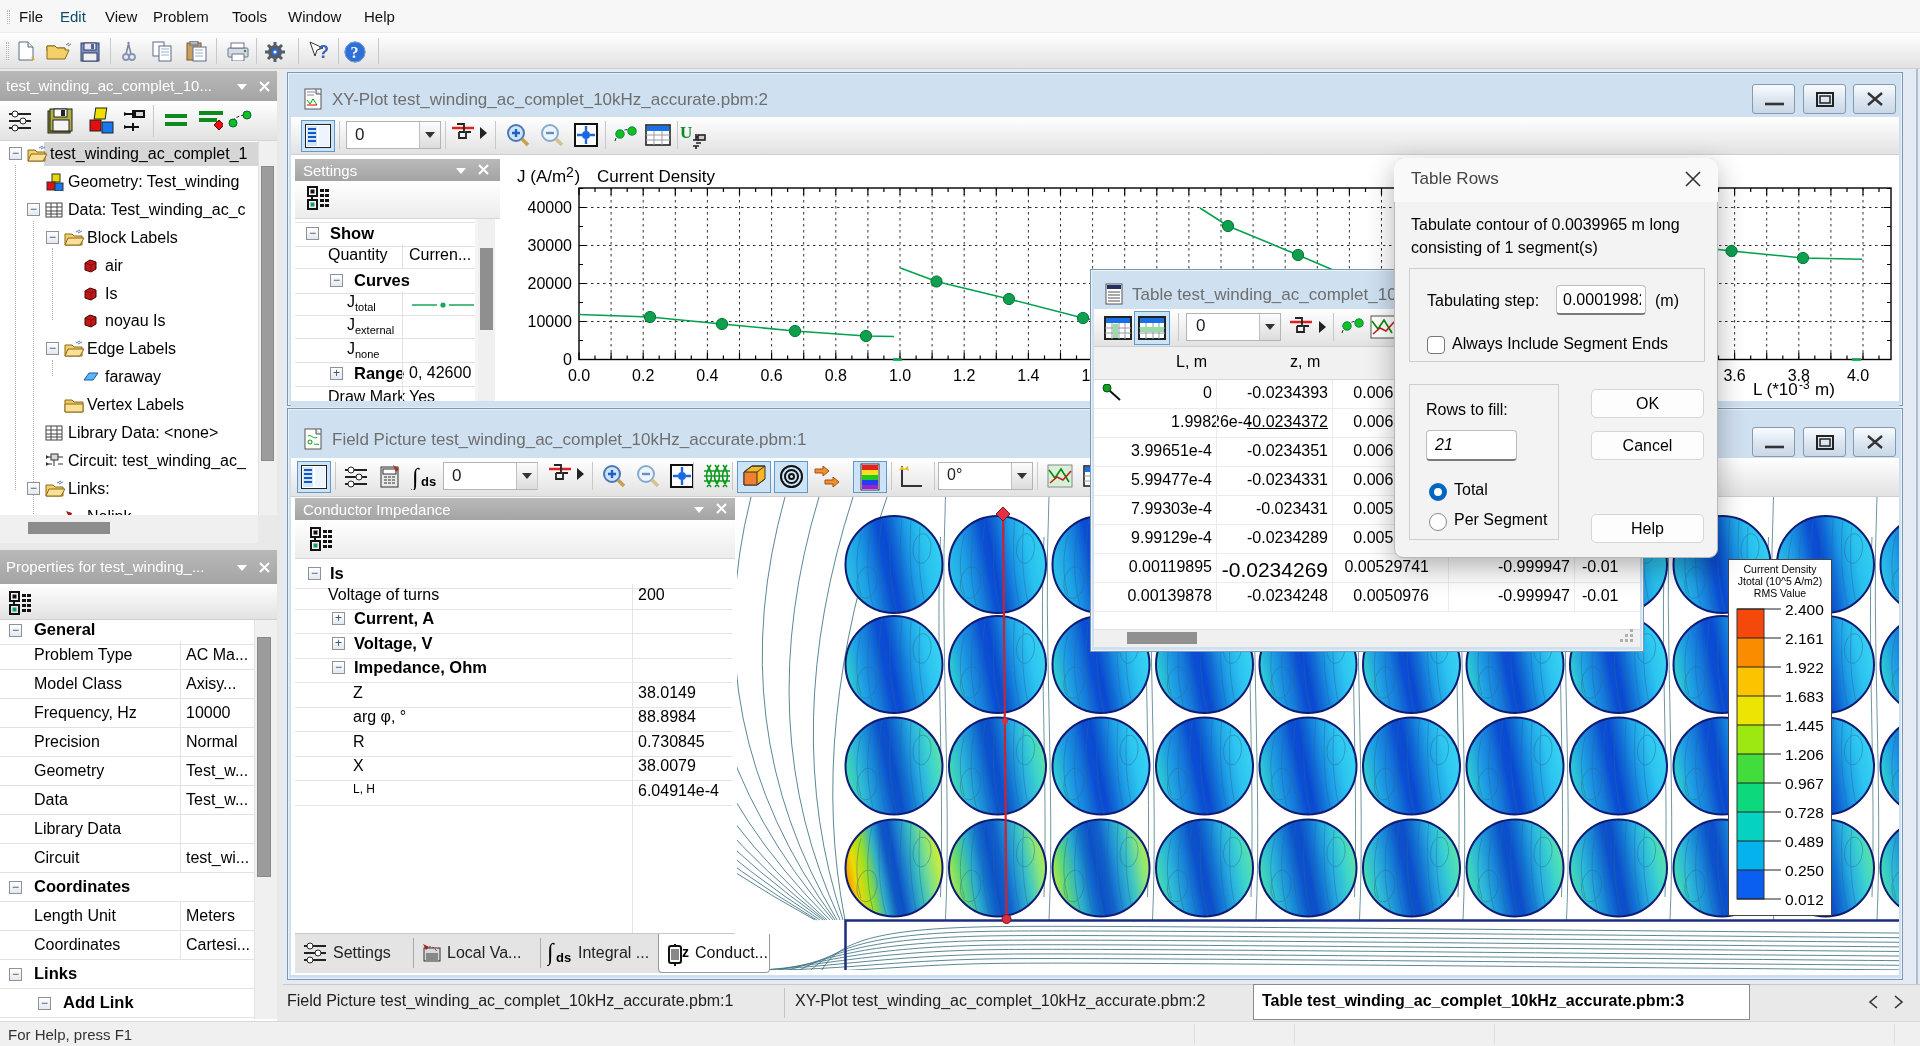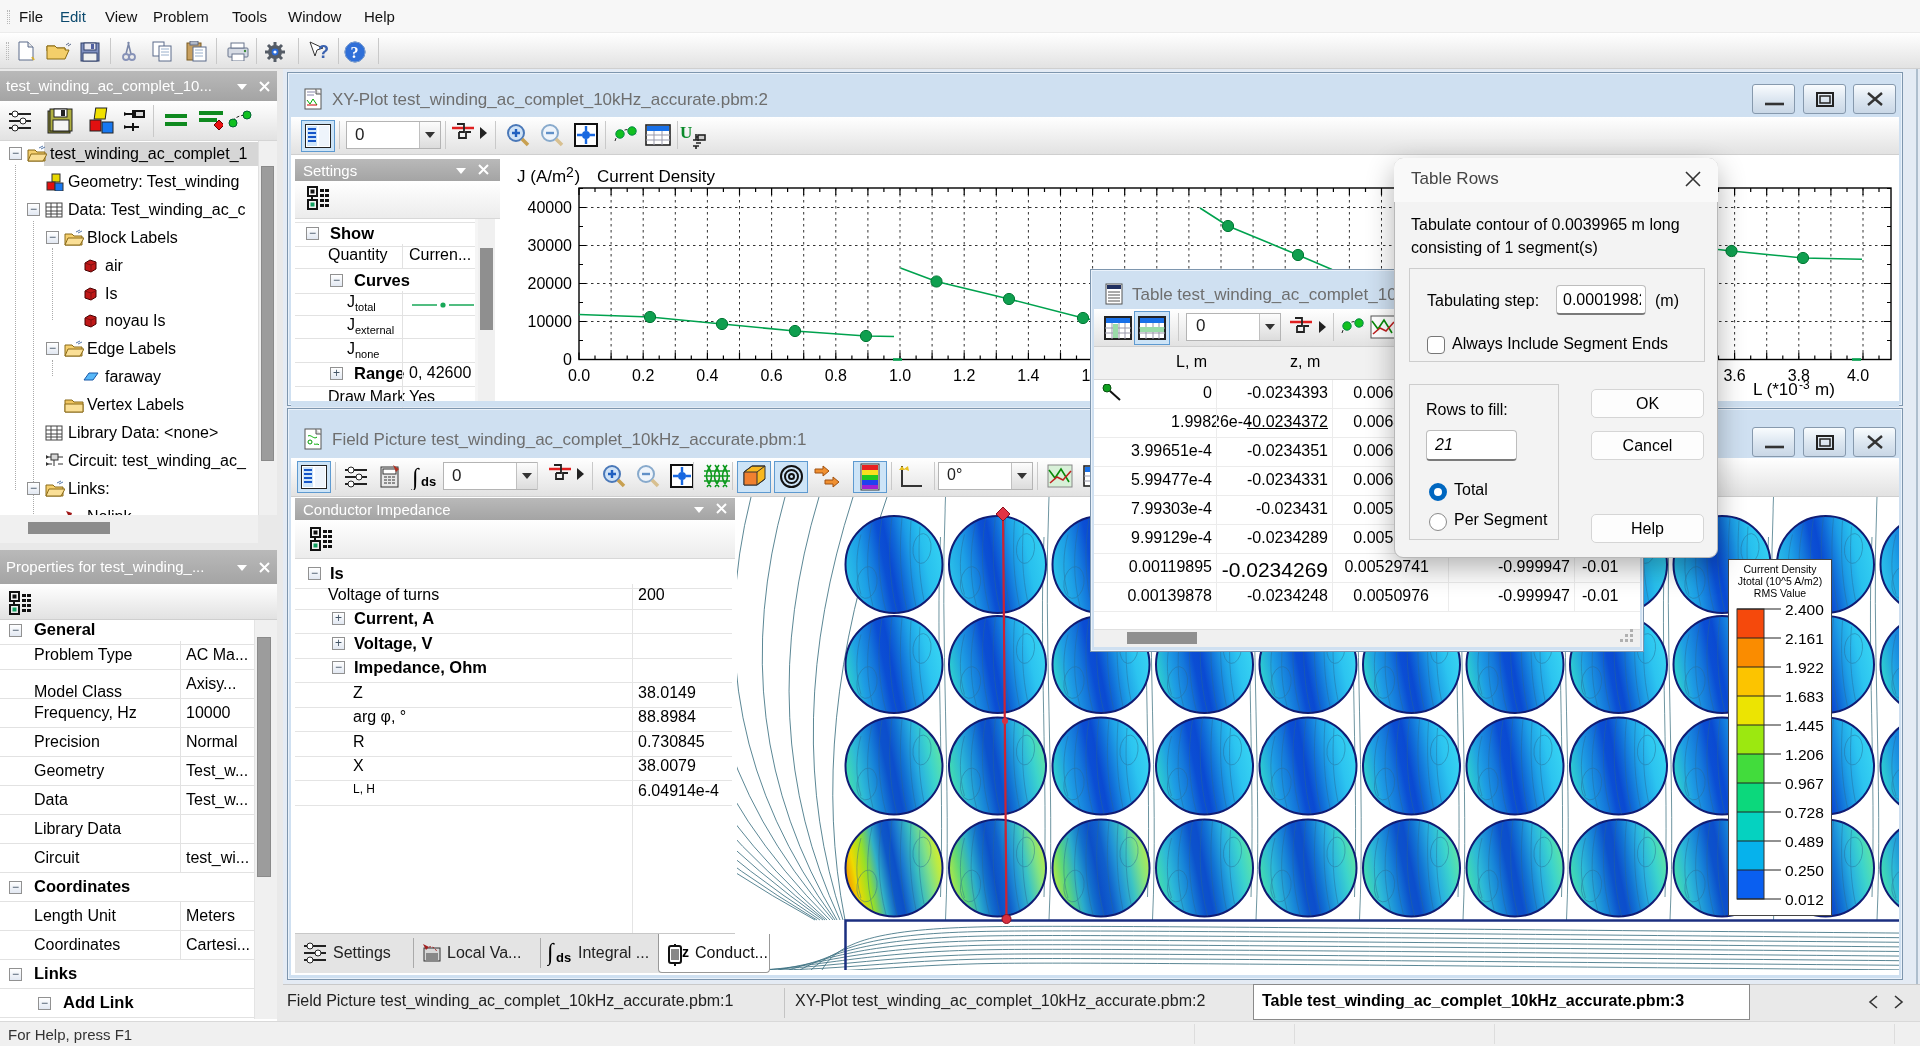--- a/index.html
+++ b/index.html
@@ -271,21 +271,21 @@
   </svg>
 <div class="" style="position:absolute;left:0px;top:620px;width:277px;height:401px;background:#fff;"></div>
 <div class="" style="position:absolute;left:0px;top:644px;width:254px;height:1px;background:#e2e2e2;"></div>
 <div class="gbtn" style="left:9px;top:624px;background:linear-gradient(#fff,#e2e8f2);color:#456;">−</div>
 <div class="nw" style="position:absolute;left:34px;top:620px;width:180px;height:21px;font-size:16.5px;font-weight:bold;color:#000;">General</div>
 <div class="" style="position:absolute;left:0px;top:669px;width:254px;height:1px;background:#e2e2e2;"></div>
 <div class="nw" style="position:absolute;left:34px;top:646px;width:142px;height:20px;font-size:16px;color:#000;">Problem Type</div>
 <div class="" style="position:absolute;left:180px;top:641px;width:1px;height:29px;background:#e2e2e2;"></div>
 <div class="nw" style="position:absolute;left:186px;top:646px;width:66px;height:20px;font-size:16px;color:#000;">AC Ma...</div>
 <div class="" style="position:absolute;left:0px;top:698px;width:254px;height:1px;background:#e2e2e2;"></div>
-<div class="nw" style="position:absolute;left:34px;top:675px;width:142px;height:20px;font-size:16px;color:#000;margin-top:8px;">Model Class</div>
+<div class="nw" style="position:absolute;left:34px;top:675px;width:142px;height:20px;font-size:16px;color:#000;">Model Class</div>
 <div class="" style="position:absolute;left:180px;top:670px;width:1px;height:29px;background:#e2e2e2;"></div>
 <div class="nw" style="position:absolute;left:186px;top:675px;width:66px;height:20px;font-size:16px;color:#000;">Axisy...</div>
 <div class="" style="position:absolute;left:0px;top:727px;width:254px;height:1px;background:#e2e2e2;"></div>
 <div class="nw" style="position:absolute;left:34px;top:704px;width:142px;height:20px;font-size:16px;color:#000;">Frequency, Hz</div>
 <div class="" style="position:absolute;left:180px;top:699px;width:1px;height:29px;background:#e2e2e2;"></div>
 <div class="nw" style="position:absolute;left:186px;top:704px;width:66px;height:20px;font-size:16px;color:#000;">10000</div>
 <div class="" style="position:absolute;left:0px;top:756px;width:254px;height:1px;background:#e2e2e2;"></div>
 <div class="nw" style="position:absolute;left:34px;top:733px;width:142px;height:20px;font-size:16px;color:#000;">Precision</div>
 <div class="" style="position:absolute;left:180px;top:728px;width:1px;height:29px;background:#e2e2e2;"></div>
 <div class="nw" style="position:absolute;left:186px;top:733px;width:66px;height:20px;font-size:16px;color:#000;">Normal</div>

